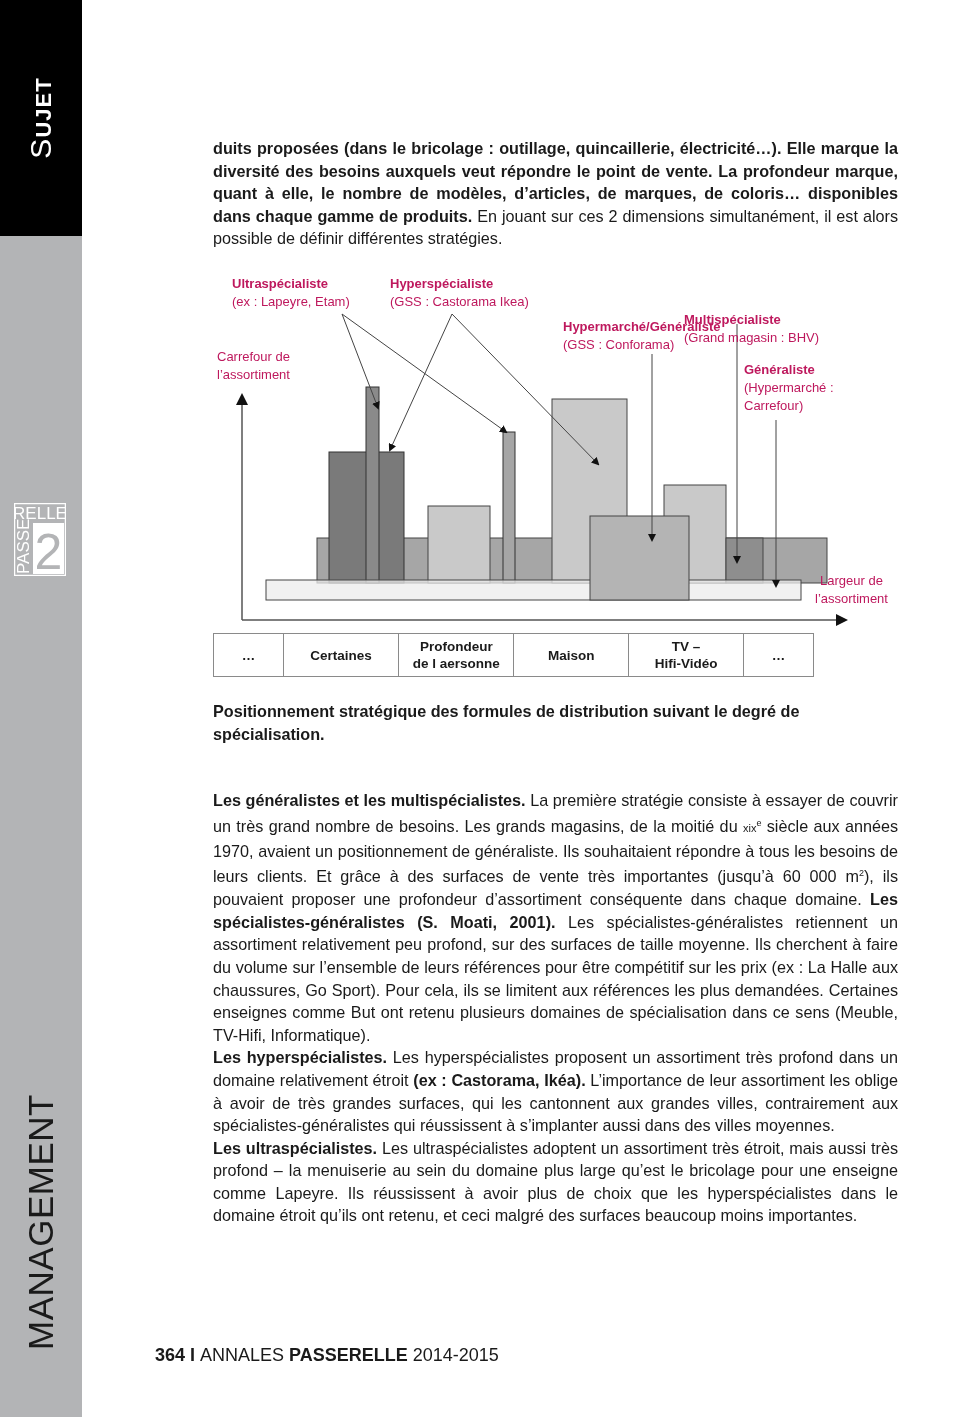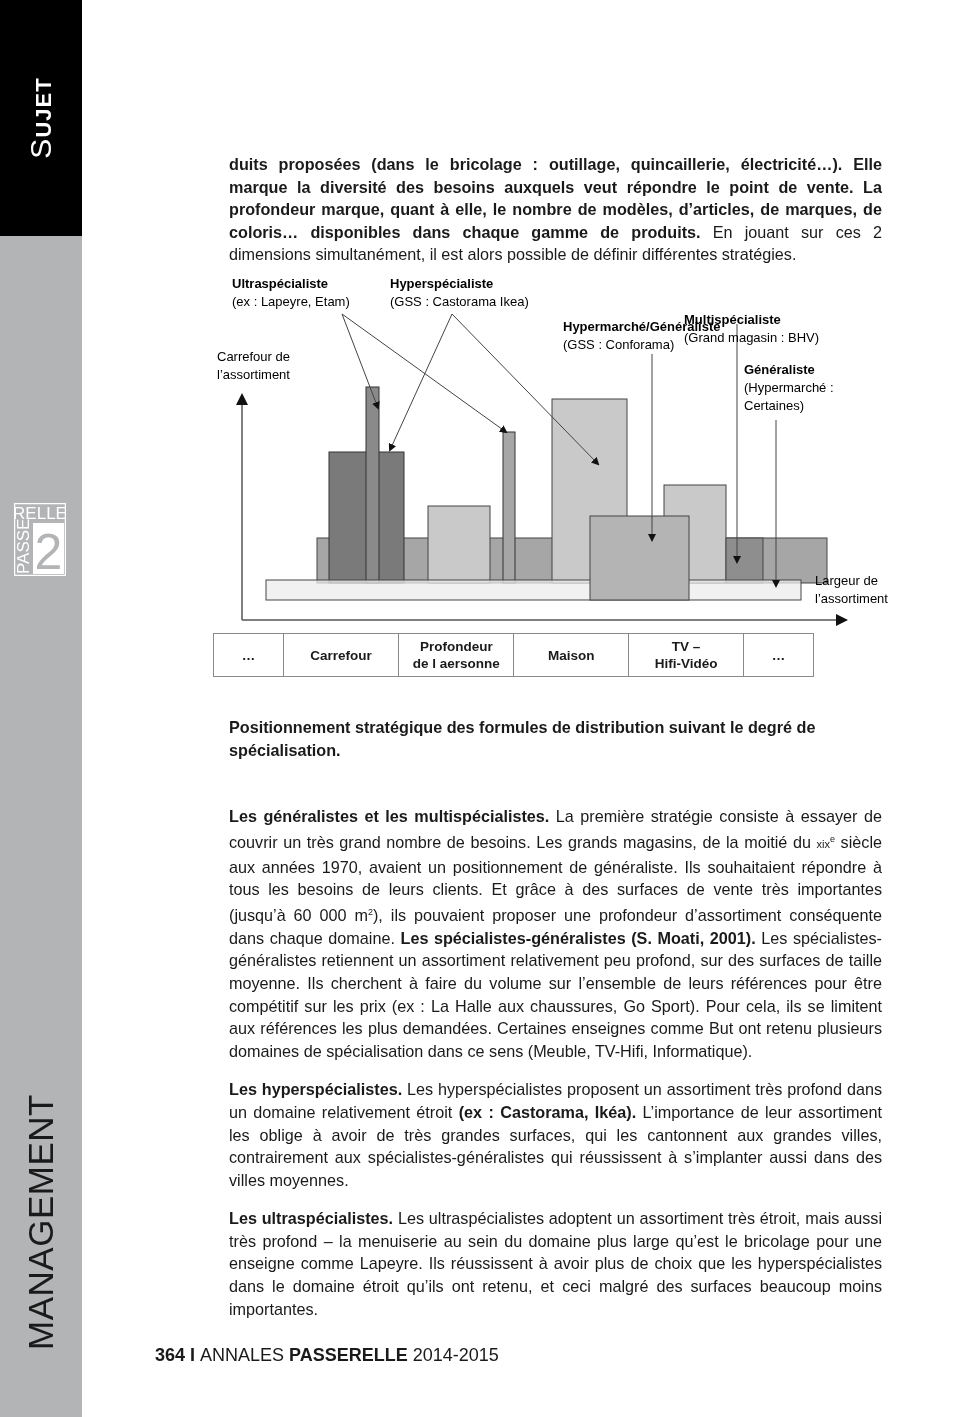--- a/index.html
+++ b/index.html
@@ -7,25 +7,25 @@
          font-family:"Liberation Sans", sans-serif; color:#1a1a1a; }
   .side { position:absolute; left:0; top:0; width:82px; height:1417px; background:#b3b4b6; }
   .side-top { position:absolute; left:0; top:0; width:82px; height:236px; background:#000; }
   .side-sujet { position:absolute; left:41px; top:118px; transform:translate(-50%,-50%) rotate(-90deg);
                 color:#fff; font-size:30px; white-space:nowrap; letter-spacing:1px; }
   .side-sujet .sc { font-size:22px; font-weight:bold; }
   .side-logo { position:absolute; left:14px; top:503px; width:52px; height:73px; }
   .side-mgmt { position:absolute; left:41px; top:1222px; transform:translate(-50%,-50%) rotate(-90deg);
                color:#1a1a1a; font-size:35px; white-space:nowrap; letter-spacing:0.5px; }
   .text { position:absolute; left:213px; width:685px; font-size:16.2px; line-height:22.6px; text-align:justify; }
-  .text p { margin:16px; }
+  .text p { margin:0; }
   .b { font-weight:bold; }
   .sc2 { font-size:11px; }
   .diagram { position:absolute; left:200px; top:268px; width:720px; height:430px; }
-  .dlabel { position:absolute; font-size:13px; line-height:18px; color:#000000; white-space:nowrap; }
+  .dlabel { position:absolute; font-size:13px; line-height:18px; color:#be185d; white-space:nowrap; }
   .dlabel .t { font-weight:bold; display:block; }
   .cattable { position:absolute; left:213px; top:633px; width:601px; height:44px; border-collapse:collapse; }
   .cattable td { border:1px solid #8a8a8a; text-align:center; font-weight:bold; font-size:13.5px; line-height:17px; padding:0; }
   .footer { position:absolute; left:155px; top:1345px; font-size:18px; }
 </style>
 </head>
 <body>
 
 <div class="side">
   <div class="side-top">
@@ -90,37 +90,37 @@
     <span class="t">Multispécialiste</span>
     <span>(Grand magasin : BHV)</span>
   </div>
   <div class="dlabel" style="left:363px;top:50px;">
     <span class="t">Hypermarché/Généraliste</span>
     <span>(GSS : Conforama)</span>
   </div>
   <div class="dlabel" style="left:544px;top:93px;">
     <span class="t">Généraliste</span>
     <span style="display:block">(Hypermarché :</span>
-    <span style="display:block">Certaines)</span>
+    <span style="display:block">Carrefour)</span>
   </div>
   <div class="dlabel" style="left:17px;top:80px;">
     <span style="display:block">Carrefour de</span>
     <span style="display:block">l’assortiment</span>
   </div>
-  <div class="dlabel" style="left:615px;top:304px;">
+  <div class="dlabel" style="left:615px;top:304px;text-align:center;">
     <span style="display:block">Largeur de</span>
     <span style="display:block">l’assortiment</span>
   </div>
 </div>
 
 <table class="cattable">
   <tbody>
       <tr>
     <td style="width:70px"><span>…</span></td>
-    <td style="width:115px"><span>Carrefour</span></td>
+    <td style="width:115px"><span>Certaines</span></td>
     <td style="width:115px"><span>Profondeur</span><br><span>de l aersonne</span></td>
     <td style="width:115px"><span>Maison</span></td>
     <td style="width:115px"><span>TV –</span><br><span>Hifi-Vidéo</span></td>
     <td style="width:70px"><span>…</span></td>
   </tr>
 </tbody>
   </table>
 
 <div class="text" style="top:700px;">
   <p class="b" style="text-align:left">Positionnement stratégique des formules de distribution suivant le degré de spécialisation.</p>

